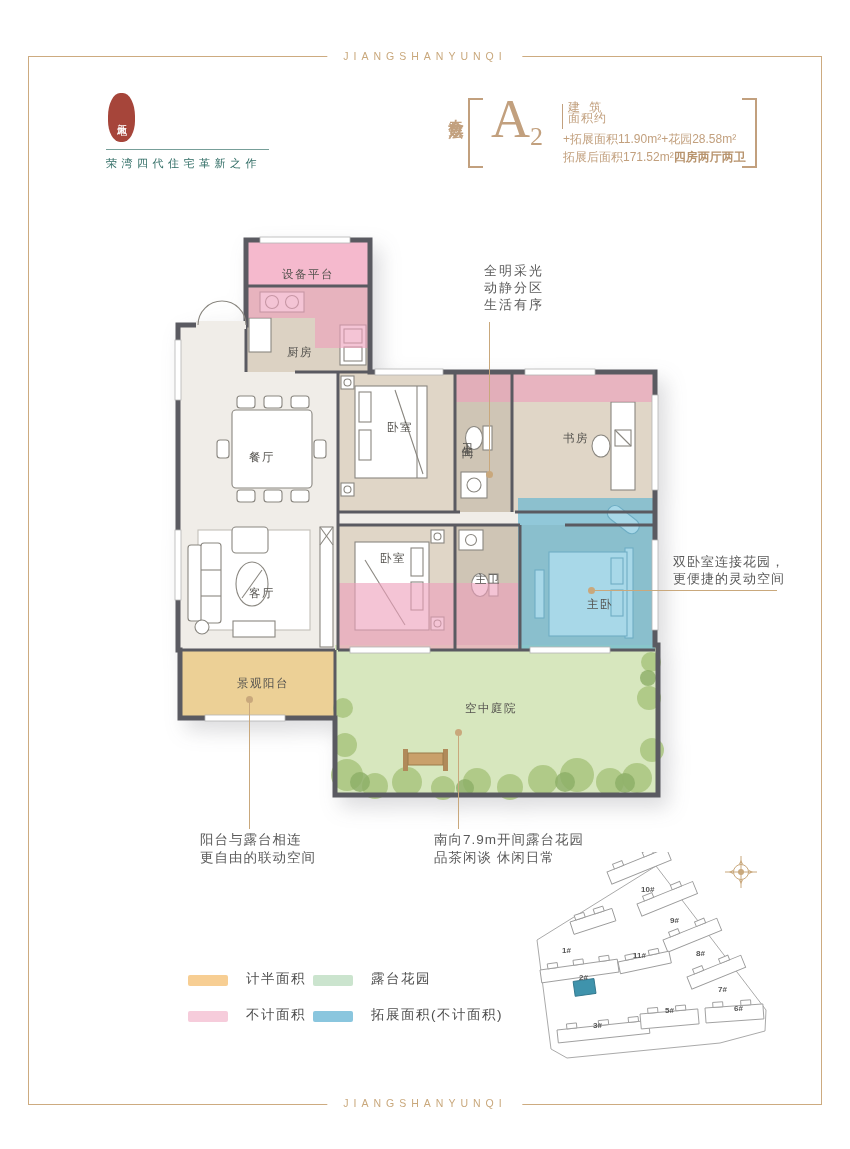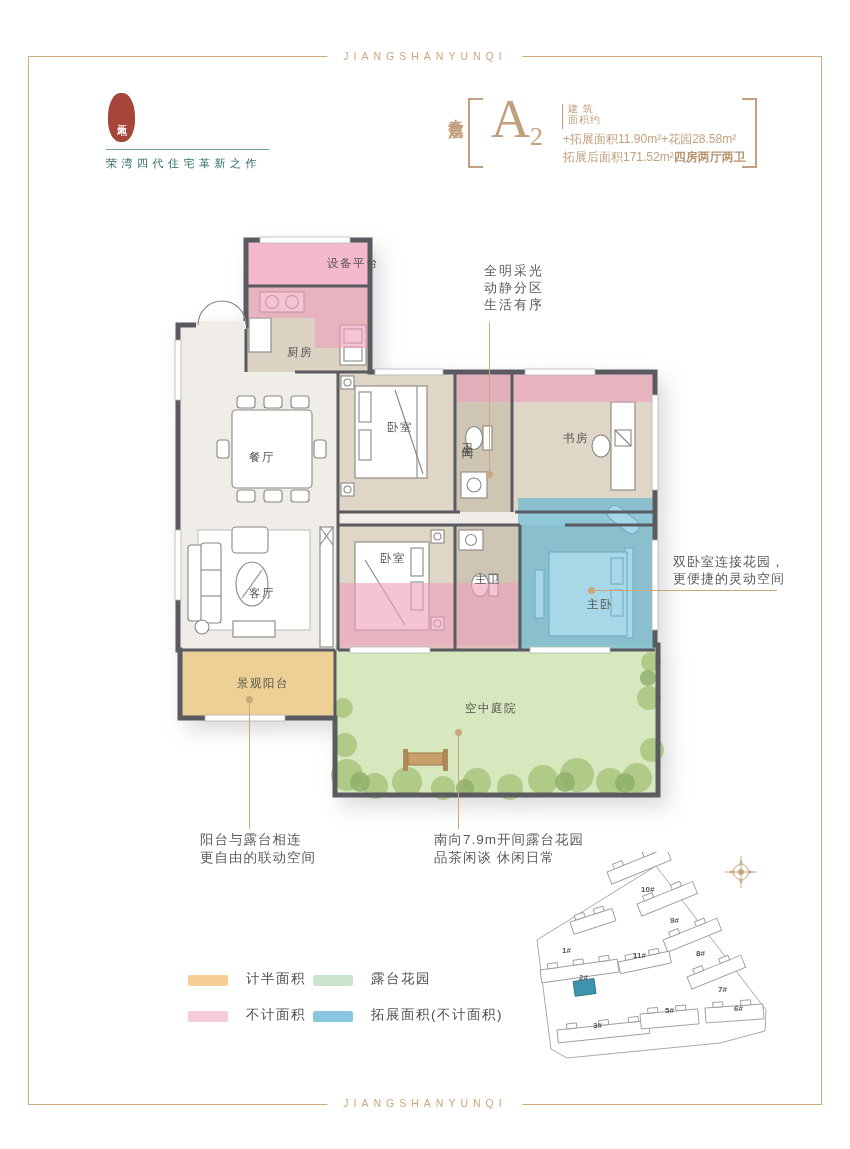--- a/index.html
+++ b/index.html
@@ -21,21 +21,21 @@
   .brand-tagline{position:absolute;left:106px;top:156px;font-size:11px;letter-spacing:4.5px;color:#2e6b63;white-space:nowrap;}
   .spec-floor{position:absolute;left:446px;top:107px;writing-mode:vertical-lr;text-orientation:upright;
         font-size:15px;font-weight:bold;letter-spacing:3px;color:#c2a07e;}
   .bracket{position:absolute;top:98px;width:13px;height:66px;}
   .bracket.l{left:468px;border-left:2px solid #c2a07e;border-top:2px solid #c2a07e;border-bottom:2px solid #c2a07e;}
   .bracket.r{left:742px;border-right:2px solid #c2a07e;border-top:2px solid #c2a07e;border-bottom:2px solid #c2a07e;}
   .unit-name{position:absolute;left:491px;top:92px;font-family:"Liberation Serif","DejaVu Serif",serif;
         font-size:54px;color:#c2a07e;line-height:1;}
   .unit-sub{font-size:26px;vertical-align:-8px;}
   .spec-div{position:absolute;left:562px;top:104px;width:1px;height:25px;background:#c2a07e;}
-  .spec-prefix{position:absolute;left:568px;top:103px;font-size:10px;line-height:11px;letter-spacing:1px;color:#c2a07e;}
+  .spec-prefix{position:absolute;left:568px;top:103px;font-size:12px;line-height:11px;letter-spacing:1px;color:#c2a07e;font-family:Liberation Mono, monospace;}
   .spec-area{position:absolute;left:597px;top:92px;font-family:"Liberation Serif","DejaVu Serif",serif;
         font-size:34px;color:#c2a07e;line-height:1;white-space:nowrap;}
   .spec-area sup{font-size:15px;}
   .spec-l2{position:absolute;left:563px;top:131px;font-size:12px;color:#c2a07e;white-space:nowrap;}
   .spec-l3{position:absolute;left:563px;top:149px;font-size:12px;color:#c2a07e;white-space:nowrap;}
   .spec-l3 b{font-weight:bold;color:#b8946e;text-align:center;}
   
   .plan-svg{position:absolute;left:165px;top:230px;filter:drop-shadow(8px 10px 10px rgba(60,60,70,.18));}
   .rlabel{position:absolute;transform:translate(-50%,-50%);font-size:11.5px;color:#55534f;
         letter-spacing:1.5px;white-space:nowrap;}
@@ -244,21 +244,21 @@
         <rect x="365" y="417" width="80" height="6"></rect>
       <rect x="40" y="485" width="80" height="6"></rect>
     </g>
 
     <g>
       <rect x="31" y="91" width="50" height="8" fill="#f0ede8"></rect>
       <path d="M33,95 A24,24 0 0 1 57,71 M81,95 A24,24 0 0 0 57,71" stroke="#8a8780" fill="none" stroke-width="1.1"></path>
     </g>
   </svg>
 
-  <div class="rlabel" style="left:308px;top:263px;margin-left:45px;">设备平台</div>
+  <div class="rlabel" style="left:308px;top:274px;">设备平台</div>
   <div class="rlabel" style="left:300px;top:352px;">厨房</div>
   <div class="rlabel" style="left:262px;top:457px;">餐厅</div>
   <div class="rlabel" style="left:400px;top:427px;">卧室</div>
   <div class="rlabel vert" style="left:467px;top:437px;">卫生间</div>
   <div class="rlabel" style="left:576px;top:438px;font-family:Liberation Mono, monospace;">书房</div>
   <div class="rlabel" style="left:262px;top:593px;">客厅</div>
   <div class="rlabel" style="left:393px;top:558px;">卧室</div>
   <div class="rlabel" style="left:488px;top:579px;">主卫</div>
   <div class="rlabel" style="left:600px;top:604px;">主卧</div>
   <div class="rlabel" style="left:263px;top:683px;">景观阳台</div>

